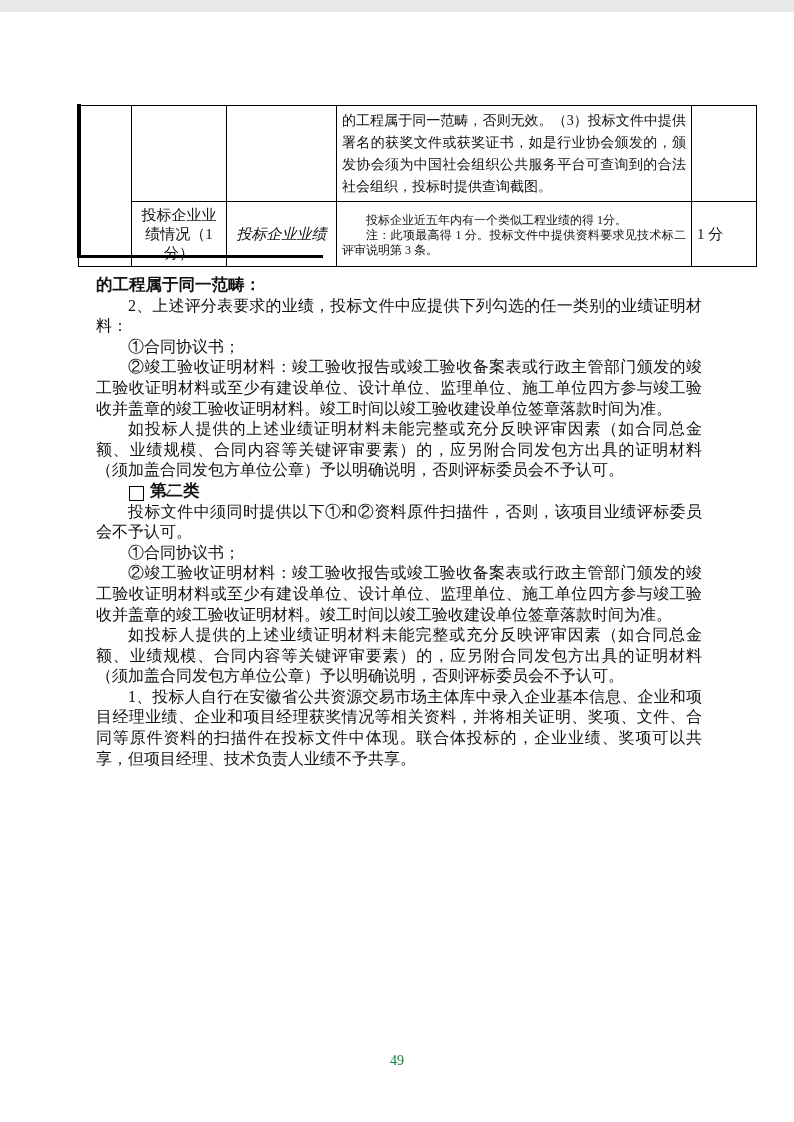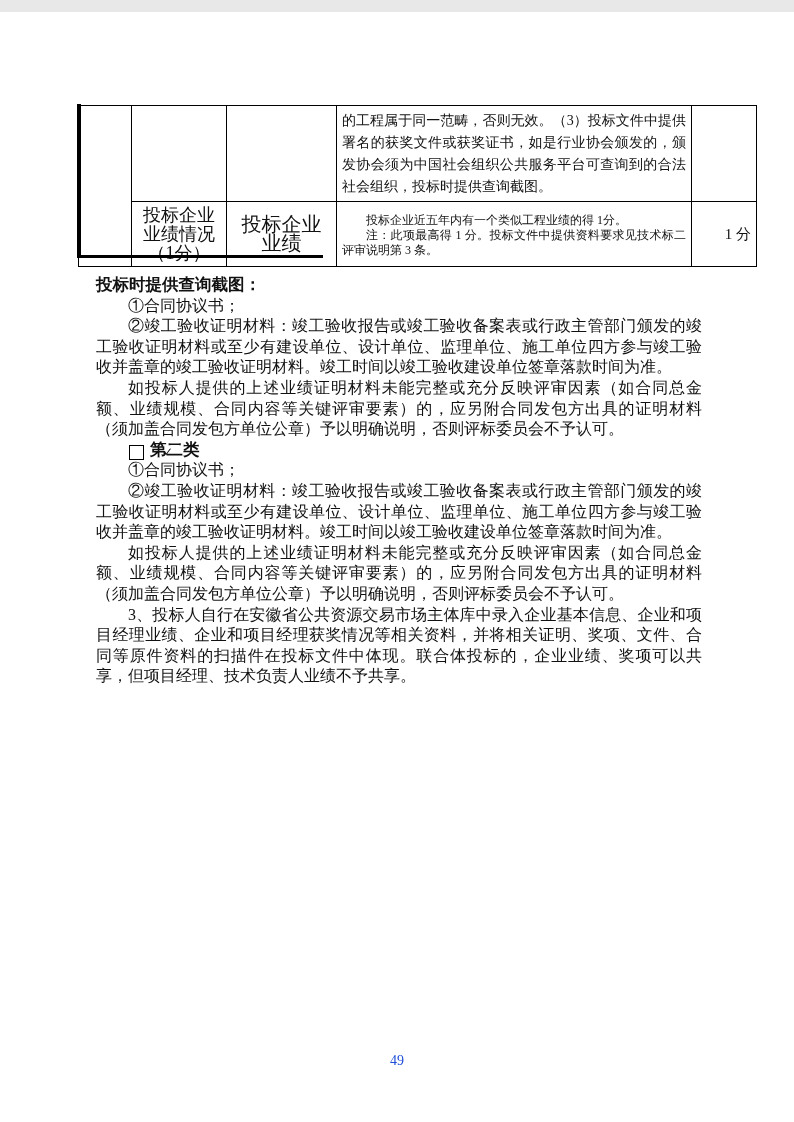--- a/index.html
+++ b/index.html
@@ -21,24 +21,24 @@
     border:1.5px solid #000;
     font-size:14px;color:#111;
   }
   table.score td{
     border:1px solid #000;
     padding:2px 5px;
     vertical-align:middle;
     overflow:hidden;
   }
   td.c1{width:42px;}
-  td.c2{width:84px;text-align:center;padding:2px 11px;line-height:19px;font-size:18px;}
-  td.c3{width:99px;text-align:center;padding:2px 11px;line-height:19px;font-size:20px;}
+  td.c2{width:84px;text-align:center;padding:2px 11px;line-height:19px;font-size:15px;}
+  td.c3{width:99px;text-align:center;padding:2px 11px;line-height:19px;font-size:15px;font-style:italic;}
   td.c4{width:344px;vertical-align:top;text-align:justify;}
-  td.c5{width:54px;text-align:right;font-size:15px;}
+  td.c5{width:54px;text-align:left;font-size:15px;}
   tr.r1 td{height:90px;}
   tr.r2 td{height:58px;}
   td.c4 .cellpara{margin:0;text-indent:2em;text-align:justify;}
   tr.r1 td.c4{line-height:22px;padding-top:3px;}
   tr.r2 td.c4{line-height:15px;padding-top:4px;font-size:12px;}
   .thick-left{position:absolute;left:-1px;top:-1px;width:3.5px;height:153px;background:#000;}
   .thick-bottom{position:absolute;left:-1px;top:149.5px;width:246px;height:3.5px;background:#000;}
   
   .content{
     position:absolute;left:96px;top:263px;width:606px;
@@ -52,21 +52,21 @@
     border:1.6px solid #000;
     margin-right:3px;vertical-align:-1.5px;
     line-height:12px;text-align:center;
     font-family:"DejaVu Sans","Liberation Sans",sans-serif;
     font-size:12px;font-weight:bold;
   }
   .checkbox.checked{margin-right:6px;}
   
   .page-number{
     position:absolute;left:0;top:1041px;width:100%;
-    text-align:center;font-size:14px;color:#1d4ed8;
+    text-align:center;font-size:14px;color:#15803d;
   }
 </style>
 </head>
 <body>
 
 <div class="page">
 
   <div class="table-wrap">
     <table class="score">
       <tbody>
@@ -86,29 +86,31 @@
         </td>
         <td class="c5">1 分</td>
       </tr>
     </tbody>
       </table>
     <div class="thick-left"></div>
     <div class="thick-bottom"></div>
   </div>
 
   <div class="content">
-    <p class="heading">投标时提供查询截图：</p>
+    <p class="heading">的工程属于同一范畴：</p>
+    <p>2、上述评分表要求的业绩，投标文件中应提供下列勾选的任一类别的业绩证明材料：</p>
 
     <p>①合同协议书；</p>
     <p>②竣工验收证明材料：竣工验收报告或竣工验收备案表或行政主管部门颁发的竣工验收证明材料或至少有建设单位、设计单位、监理单位、施工单位四方参与竣工验收并盖章的竣工验收证明材料。竣工时间以竣工验收建设单位签章落款时间为准。</p>
     <p>如投标人提供的上述业绩证明材料未能完整或充分反映评审因素（如合同总金额、业绩规模、合同内容等关键评审要素）的，应另附合同发包方出具的证明材料（须加盖合同发包方单位公章）予以明确说明，否则评标委员会不予认可。</p>
 
     <p class="category"><span class="checkbox checked"><span>✓</span></span><span>第二类</span></p>
+    <p>投标文件中须同时提供以下①和②资料原件扫描件，否则，该项目业绩评标委员会不予认可。</p>
     <p>①合同协议书；</p>
     <p>②竣工验收证明材料：竣工验收报告或竣工验收备案表或行政主管部门颁发的竣工验收证明材料或至少有建设单位、设计单位、监理单位、施工单位四方参与竣工验收并盖章的竣工验收证明材料。竣工时间以竣工验收建设单位签章落款时间为准。</p>
     <p>如投标人提供的上述业绩证明材料未能完整或充分反映评审因素（如合同总金额、业绩规模、合同内容等关键评审要素）的，应另附合同发包方出具的证明材料（须加盖合同发包方单位公章）予以明确说明，否则评标委员会不予认可。</p>
 
-    <p>3、投标人自行在安徽省公共资源交易市场主体库中录入企业基本信息、企业和项目经理业绩、企业和项目经理获奖情况等相关资料，并将相关证明、奖项、文件、合同等原件资料的扫描件在投标文件中体现。联合体投标的，企业业绩、奖项可以共享，但项目经理、技术负责人业绩不予共享。</p>
+    <p>1、投标人自行在安徽省公共资源交易市场主体库中录入企业基本信息、企业和项目经理业绩、企业和项目经理获奖情况等相关资料，并将相关证明、奖项、文件、合同等原件资料的扫描件在投标文件中体现。联合体投标的，企业业绩、奖项可以共享，但项目经理、技术负责人业绩不予共享。</p>
   </div>
 
   <div class="page-number">49</div>
 
 </div>
 
 </body></html>

